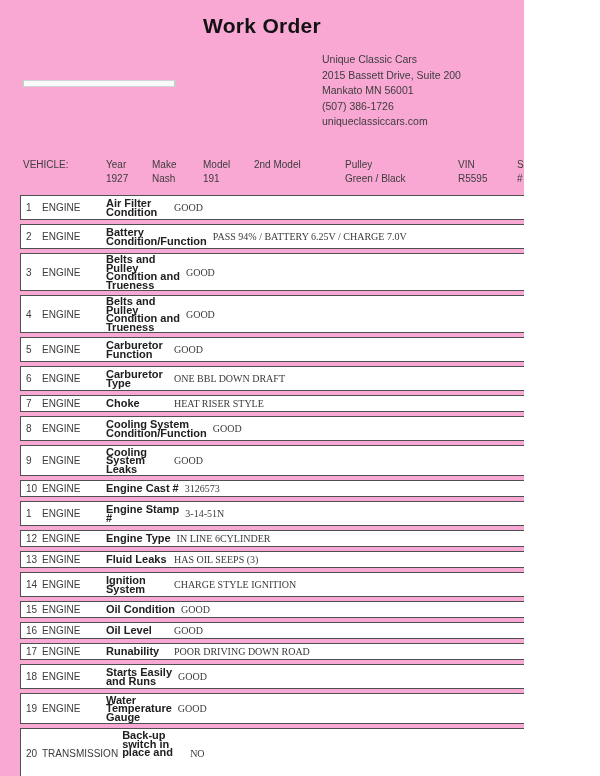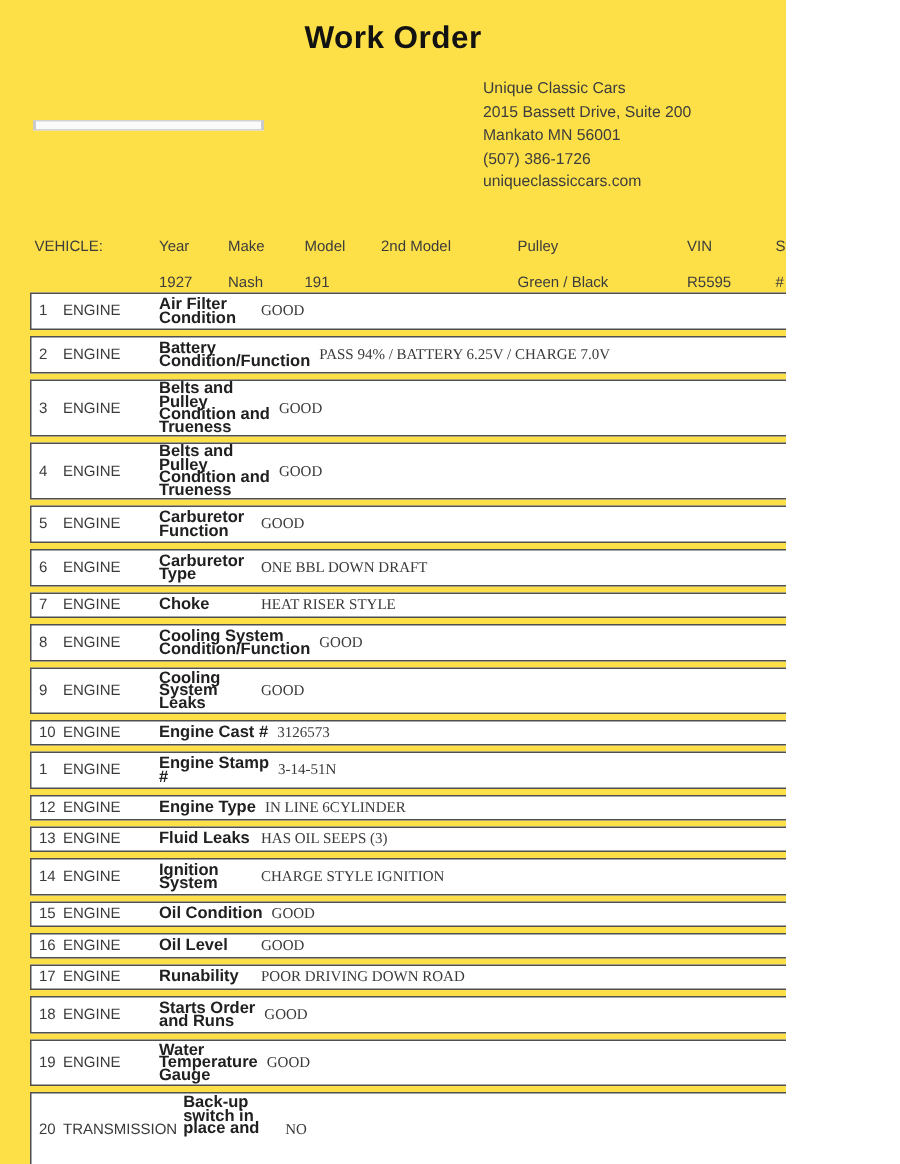--- a/index.html
+++ b/index.html
@@ -1,35 +1,35 @@
 <!DOCTYPE html>
 <html><head>
 <meta charset="utf-8">
 <style>
   html,body{margin:0;padding:0;background:#ffffff;}
   .page{
     position:relative;width:524px;height:776px;overflow:hidden;
-    background:#fde047;color:#3a3a3a;
+    background:#f9a8d4;color:#3a3a3a;
     font-family:"Liberation Sans", sans-serif;
   }
   .title{
     position:absolute;top:14px;left:0;right:0;margin:0;
     text-align:center;font-size:21px;font-weight:bold;color:#121212;
     letter-spacing:.3px;
   }
   .scan-bar{
     position:absolute;left:22px;top:80px;width:150px;height:5px;
     background:#fafafa;border:1px solid #d2d2d2;
     border-left:2px solid #c9c9c9;border-right:2px solid #c9c9c9;
   }
   .company{position:absolute;left:322px;top:52px;font-size:10.5px;line-height:15.5px;color:#3c3c3c;}
   .vehicle{position:absolute;left:0;top:158px;width:600px;height:34px;font-size:10px;color:#3c3c3c;}
   .vlabel{position:absolute;left:23px;top:1px;}
   .vcol{position:absolute;top:1px;}
-  .vh{line-height:12px;margin-bottom:12px;}
+  .vh{line-height:12px;margin-bottom:2px;}
   .vv{line-height:12px;}
   .vc1{left:106px}.vc2{left:152px}.vc3{left:203px}.vc4{left:254px}
   .vc5{left:345px}.vc6{left:458px}.vc7{left:517px}
   .rows{position:absolute;left:20px;top:195px;width:558px;}
   .row{
     box-sizing:border-box;border:1px solid #4f4f4f;margin-bottom:4px;
     display:flex;align-items:center;padding-left:5px;background:#fff;
   }
   .row.h1{height:17px}.row.h2{height:25px}.row.h3{height:31px}.row.h4{height:38px}
   .rows .row:last-child{height:50px;}
@@ -223,21 +223,21 @@
   <div class="row h1">
     <div class="num">17</div>
     <div class="cat">ENGINE</div>
     <div class="item">Runability</div>
     <div class="val">POOR DRIVING DOWN ROAD</div>
   </div>
 
   <div class="row h2">
     <div class="num">18</div>
     <div class="cat">ENGINE</div>
-    <div class="item">Starts Order
+    <div class="item">Starts Easily
 and Runs</div>
     <div class="val">GOOD</div>
   </div>
 
   <div class="row h3">
     <div class="num">19</div>
     <div class="cat">ENGINE</div>
     <div class="item">Water
 Temperature
 Gauge</div>

